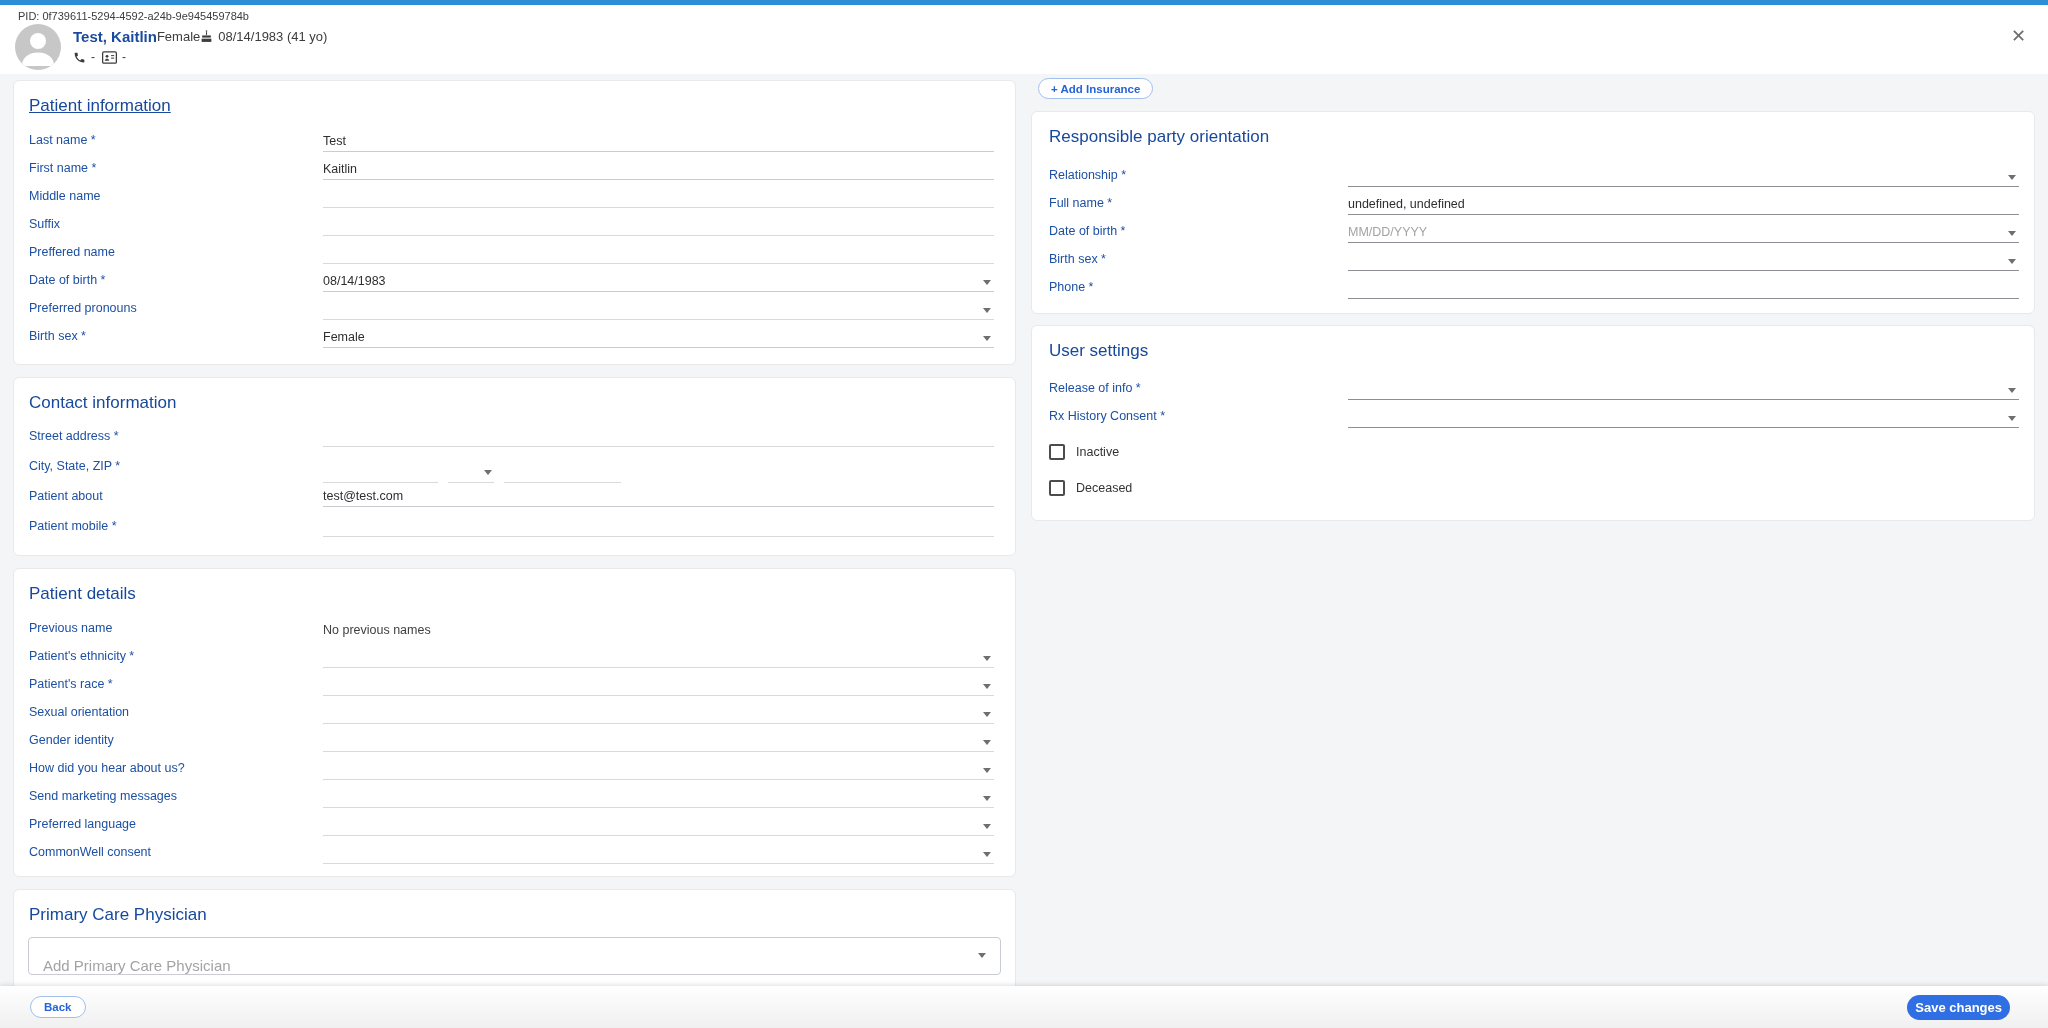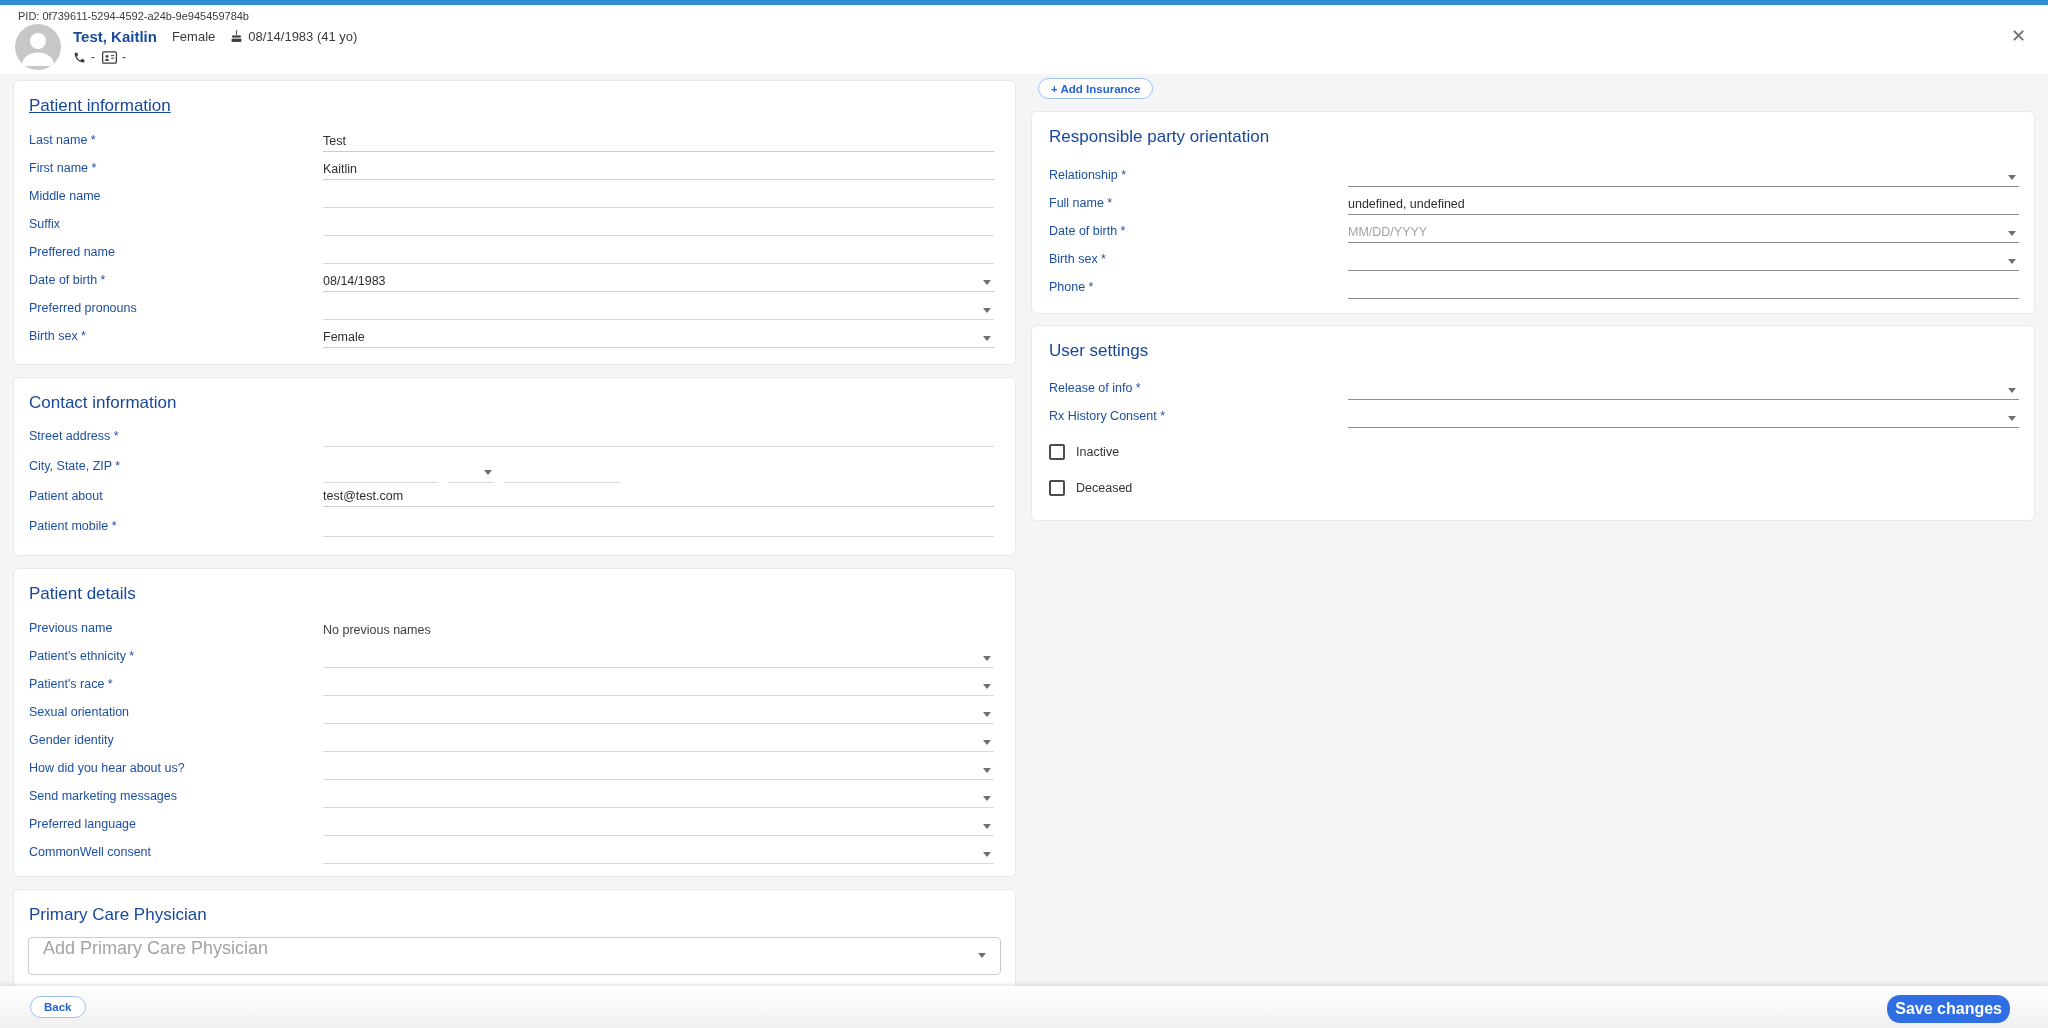--- a/index.html
+++ b/index.html
@@ -7,21 +7,21 @@
   body {
     width:2048px; height:1028px; position:relative; overflow:hidden;
     font-family:"Liberation Sans", sans-serif; background:#fff;
   }
   .topline { position:absolute; top:0; left:0; right:0; height:5px; background:#2E8ED5; }
   .header { position:absolute; top:5px; left:0; right:0; height:69px; background:#fff; }
   .pid { position:absolute; top:5px; left:18px; font-size:11px; color:#3c3c3c; }
   .avatar { position:absolute; top:19px; left:15px; width:46px; height:46px; border-radius:50%;
             background:#c7c7c7; overflow:hidden; }
   .avatar svg { display:block; }
-  .hname-row { position:absolute; top:23px; left:73px; display:flex; align-items:center; gap:15px; }
+  .hname-row { position:absolute; top:23px; left:73px; display:flex; align-items:center; }
   .hname { font-size:15px; font-weight:bold; color:#1A4A9E; }
   .hsex { font-size:13px; color:#3c3c3c; }
   .hdob { display:flex; align-items:center; gap:5px; font-size:13px; color:#3c3c3c; }
   .hicons { position:absolute; top:45px; left:73px; display:flex; align-items:center; gap:7px;
             font-size:12px; color:#3c3c3c; }
   .hicon-group { display:flex; align-items:center; gap:5px; cursor:pointer; }
   .close-btn { position:absolute; top:22px; right:22px; font-size:18px; color:#6e6e6e; cursor:pointer; line-height:1; }
 
   .main { position:absolute; top:74px; left:0; right:0; bottom:42px; background:#f4f5f7; overflow:hidden; }
   .col-left  { position:absolute; left:13px;  top:0; width:1003px; }
@@ -57,22 +57,22 @@
   
   #card-pi { margin-top:6px; padding:15px 0 16px 0; }
   #card-pi .card-title { margin-bottom:8px;text-decoration:underline; }
   #card-ci { margin-top:12px; padding:15px 0 12px 0; }
   #card-ci .card-title { margin-bottom:10px; }
   #card-pd { margin-top:12px; padding:15px 0 12px 0; }
   #card-pd .card-title { margin-bottom:8px; }
   #card-pcp { margin-top:12px; padding:15px 0 40px 0; }
   #card-pcp .card-title { margin-bottom:12px; }
   .pcp-box { margin:0 14px; height:38px; border:1px solid #c9ccd0; border-radius:4px;
-             display:flex; align-items:flex-start; padding:0 34px 0 14px; position:relative;
-             font-size:18px; color:#9a9a9a; cursor:pointer; }
+             display:flex; align-items:flex-end; padding:0 34px 0 14px; position:relative;
+             font-size:15px; color:#9a9a9a; cursor:pointer; }
   .pcp-box .arrow { right:14px; bottom:16px; }
 
   .btn-addins { display:inline-flex; align-items:center; margin:4px 18px 0 7px; height:21px;
                 padding:0 12px; background:#fff; border:1px solid #9fc0f0; border-radius:12px;
                 color:#2563D9; font-size:11.5px; font-weight:bold; cursor:pointer; }
   #card-rp { margin-top:12px; padding:15px 0 14px 0; }
   #card-rp .card-title { margin-bottom:12px; padding-left:17px; }
   #card-us { margin-top:11px; padding:15px 0 20px 0; }
   #card-us .card-title { margin-bottom:11px; padding-left:17px; }
 
@@ -80,21 +80,21 @@
   .chk-box { width:16px; height:16px; border:2px solid #4c4c4c; border-radius:2px; background:#fff; }
   .chk-label { margin-left:11px; font-size:12.5px; color:#333; }
 
   .footer { position:absolute; left:0; right:0; bottom:0; height:42px;
             background:linear-gradient(180deg,#ffffff 0%,#f0f0f1 100%);
             box-shadow:0 -1px 5px rgba(0,0,0,0.13); }
   .btn-back { position:absolute; left:30px; top:10px; padding:4px 13px; background:#fff;
               border:1px solid #9fc0f0; border-radius:13px; color:#2563D9; font-size:11.5px;
               font-weight:bold; cursor:pointer; }
   .btn-save { position:absolute; right:38px; top:9px; padding:5px 8px; background:#2F6FE3;
-              border:none; border-radius:13px; color:#fff; font-size:16px; font-weight:bold; cursor:pointer; }
+              border:none; border-radius:13px; color:#fff; font-size:13px; font-weight:bold; cursor:pointer; }
 </style>
 </head>
 <body>
 
 <div class="topline"></div>
 
 <div class="header">
   <div class="pid">PID: 0f739611-5294-4592-a24b-9e945459784b</div>
   <div class="avatar">
     <svg width="46" height="46" viewBox="0 0 46 46">

